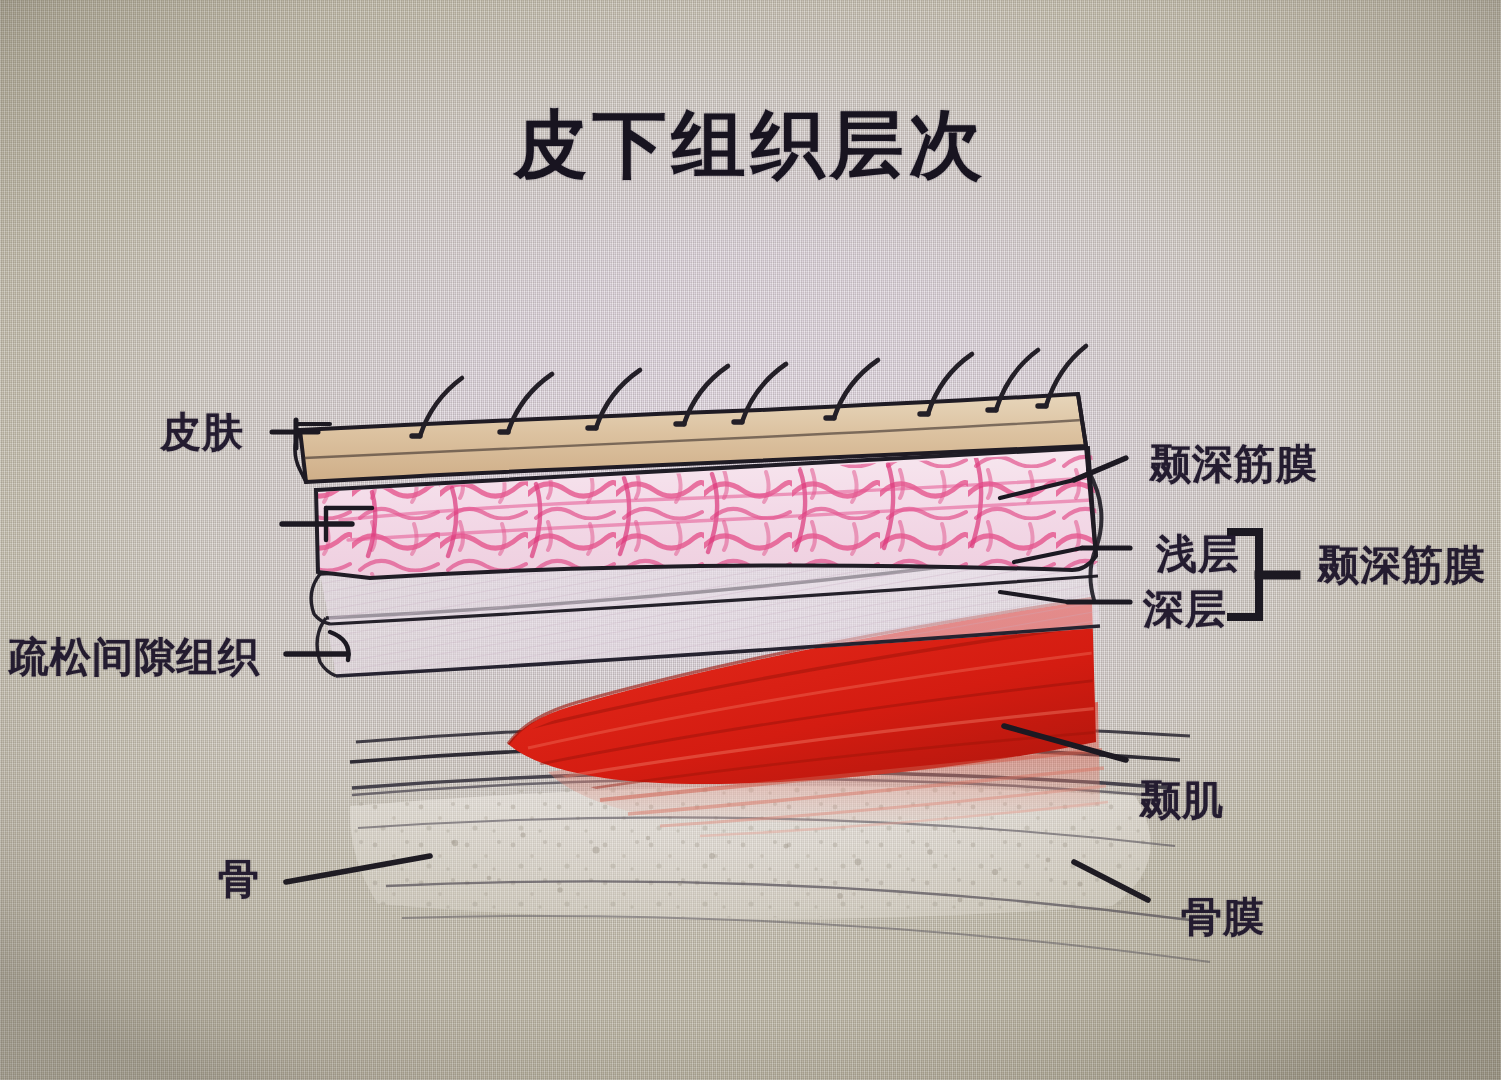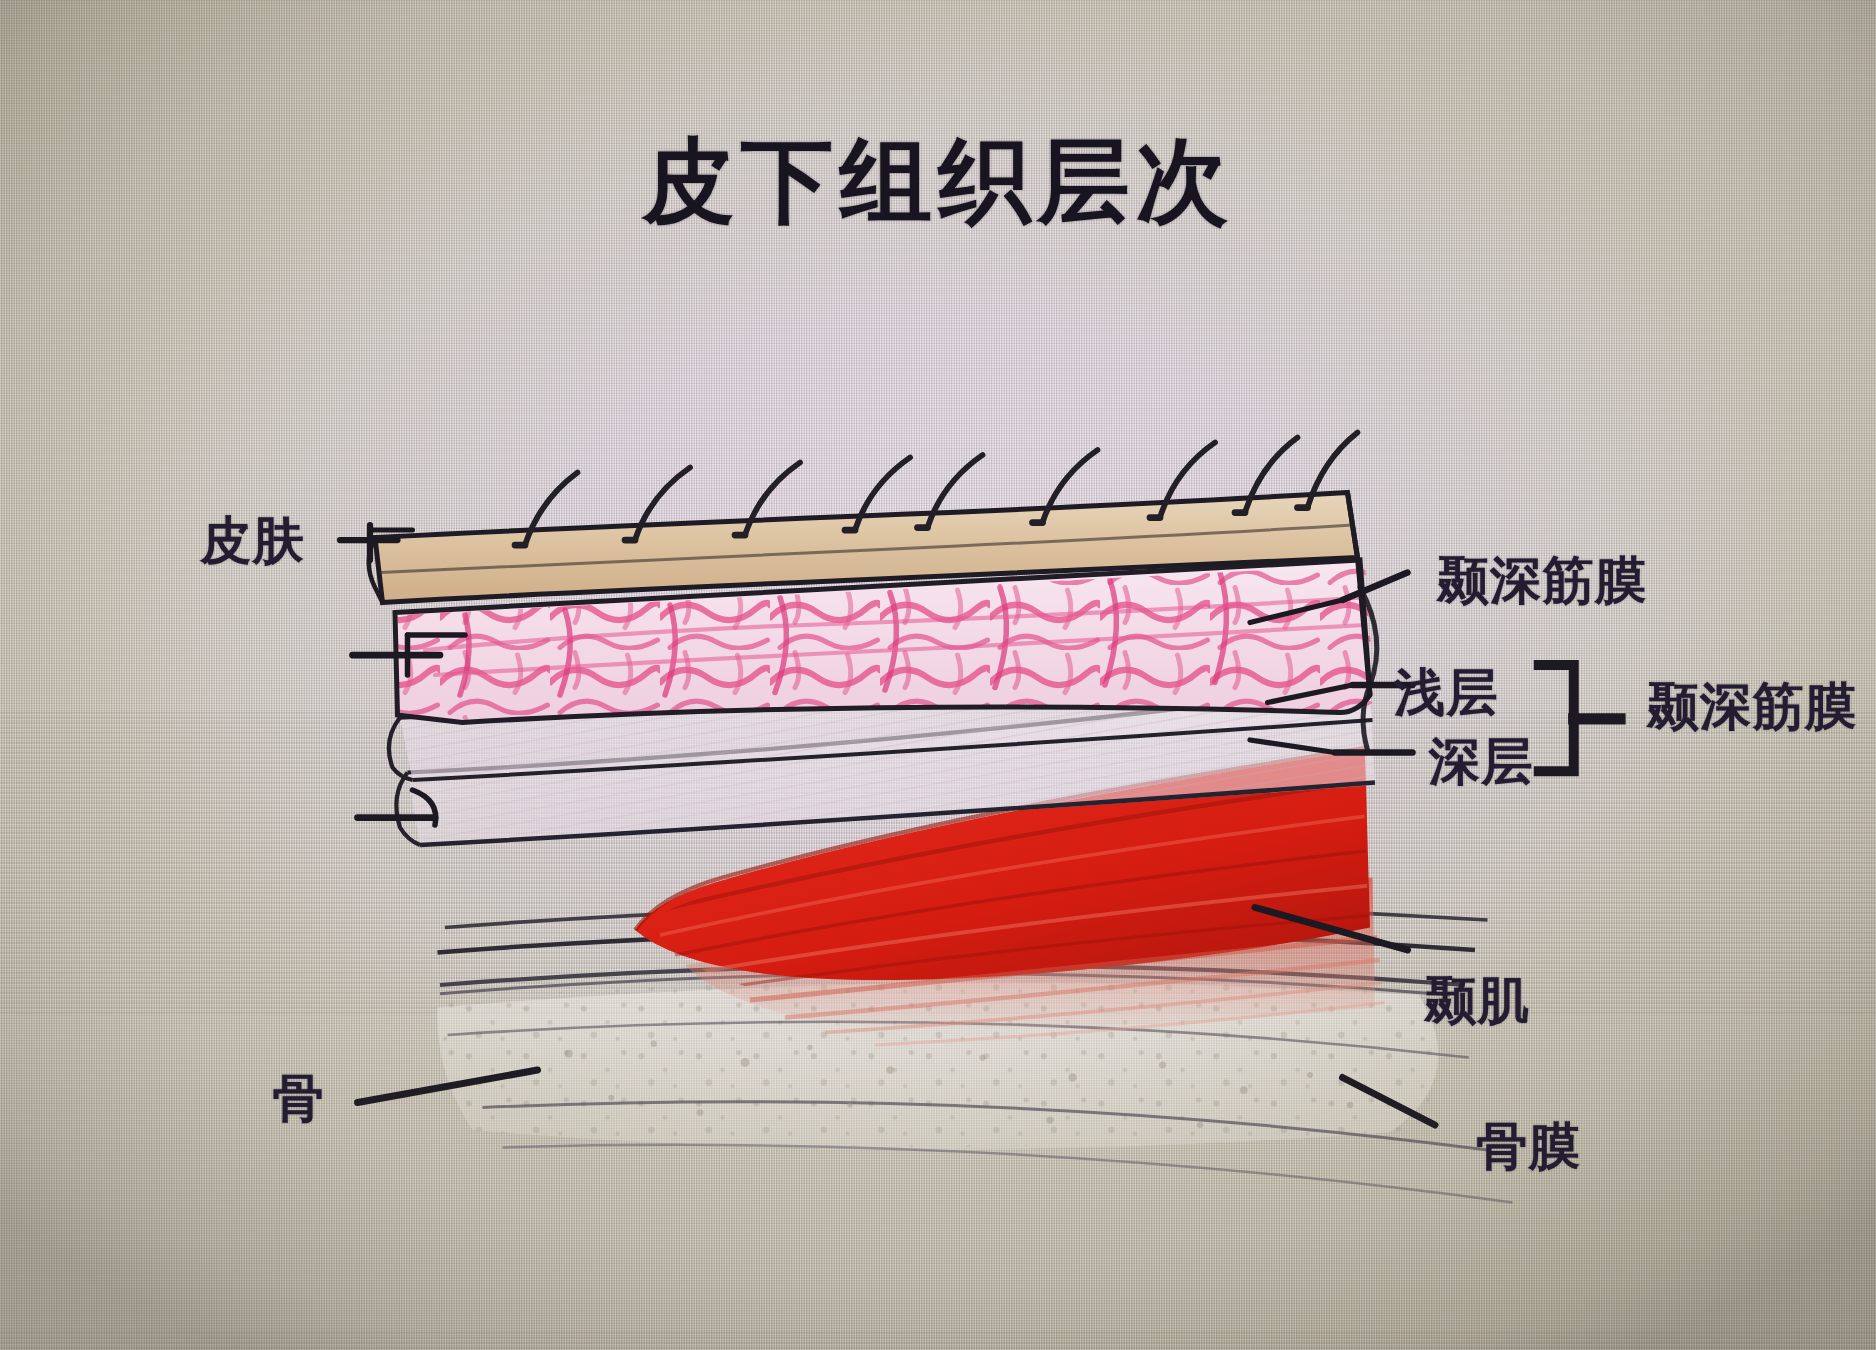--- a/index.html
+++ b/index.html
@@ -376,22 +376,23 @@
       <path d="M1231,532 L1259,532 L1259,617 L1231,617"></path>
       <path d="M1259,575 L1296,575" stroke-width="9"></path>
     </g>
   </svg>
 
   <div class="screen-vignette"></div>
 
   <div class="title">皮下组织层次</div>
 
   <div class="lbl" style="left:160px; top:405px;">皮肤</div>
+  <div class="lbl" style="left:8px; top:630px;">疏松间隙组织</div>
   <div class="lbl" style="left:218px; top:852px;">骨</div>
 
   <div class="lbl" style="left:1150px; top:437px;">颞深筋膜</div>
-  <div class="lbl" style="left:1115px; top:527px;">浅层</div>
+  <div class="lbl" style="left:1156px; top:527px;">浅层</div>
   <div class="lbl" style="left:1143px; top:582px;">深层</div>
   <div class="lbl" style="left:1318px; top:538px;">颞深筋膜</div>
   <div class="lbl" style="left:1140px; top:773px;">颞肌</div>
   <div class="lbl" style="left:1181px; top:890px;">骨膜</div>
 
 </div>
 
 </body></html>

